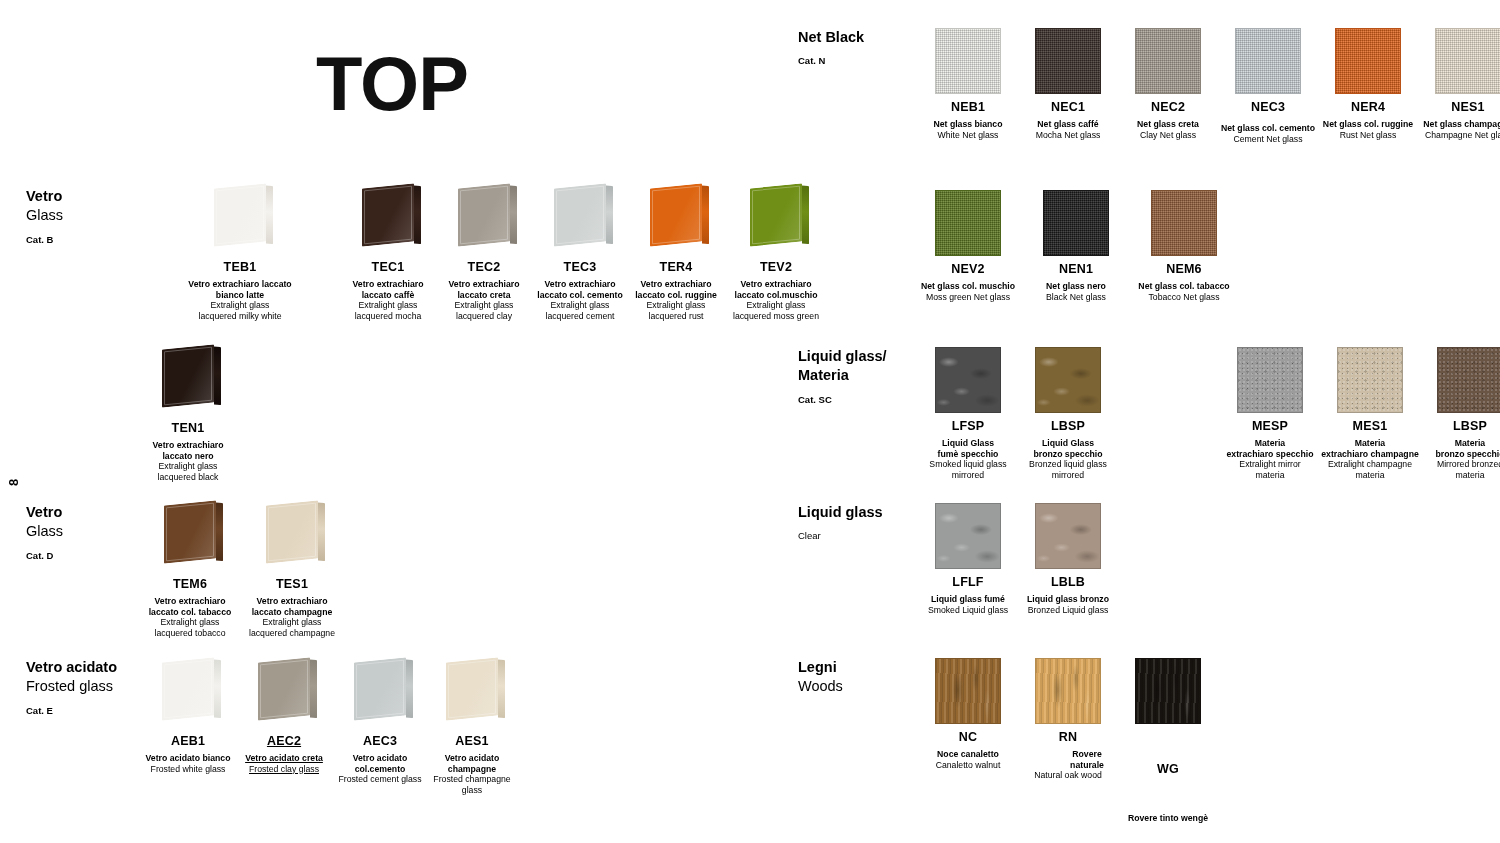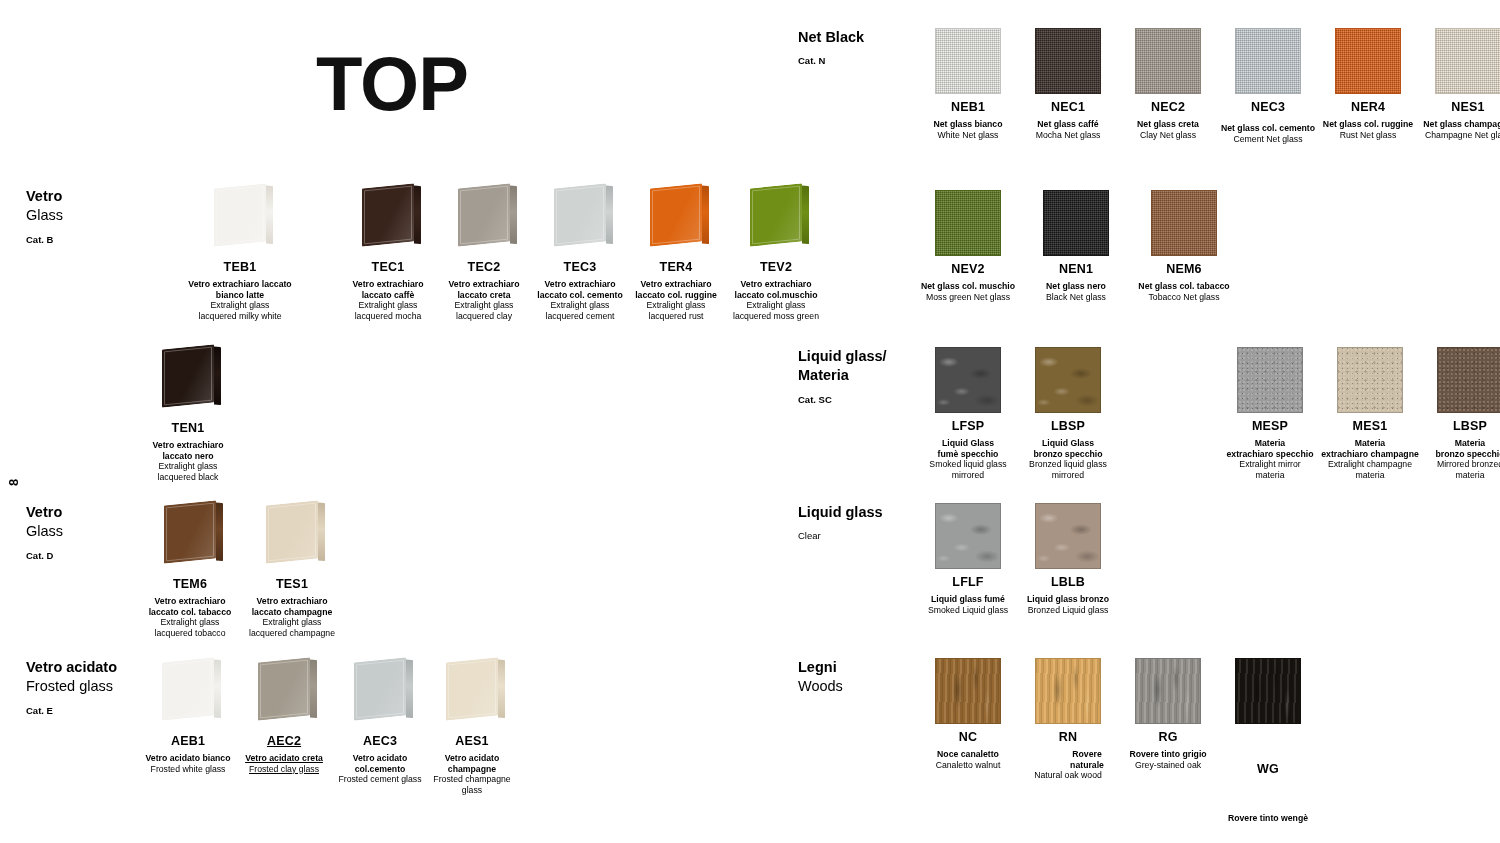--- a/index.html
+++ b/index.html
@@ -596,31 +596,20 @@
           <div style="height: 72px; display: flex; align-items: flex-start; justify-content: center;">
             <div class="sq" style="background: rgb(223, 171, 96);">
               <div class="tex wood"></div>
               <div class="wood-knot"></div>
             </div>
           </div>
           <div class="code">RN</div>
           <div class="desc-it" style="margin-top: 4px; padding-left: 38px;">Rovere naturale</div>
           <div class="desc-en">Natural oak wood</div>
         </div>
-        <div class="cell" style="width: 100px;">
-          <div style="height: 72px; display: flex; align-items: flex-start; justify-content: center;">
-            <div class="sq" style="background: rgb(152, 149, 144);">
-              <div class="tex wood"></div>
-              <div class="wood-knot"></div>
-            </div>
-          </div>
-          <div class="code">RG</div>
-          <div class="desc-it" style="margin-top: 4px;">Rovere tinto grigio</div>
-          <div class="desc-en">Grey-stained  oak</div>
-        </div>
         <div class="cell" style="width: 100px; gap: 32px;">
           <div style="height: 72px; display: flex; align-items: flex-start; justify-content: center;">
             <div class="sq" style="background: rgb(24, 20, 16);">
               <div class="tex wood"></div>
               <div class="wood-knot"></div>
             </div>
           </div>
           <div class="code">WG</div>
           <div class="desc-it" style="margin-top: 4px;">Rovere tinto wengè</div>
           <div class="desc-en">Wengè-stained oak</div>

